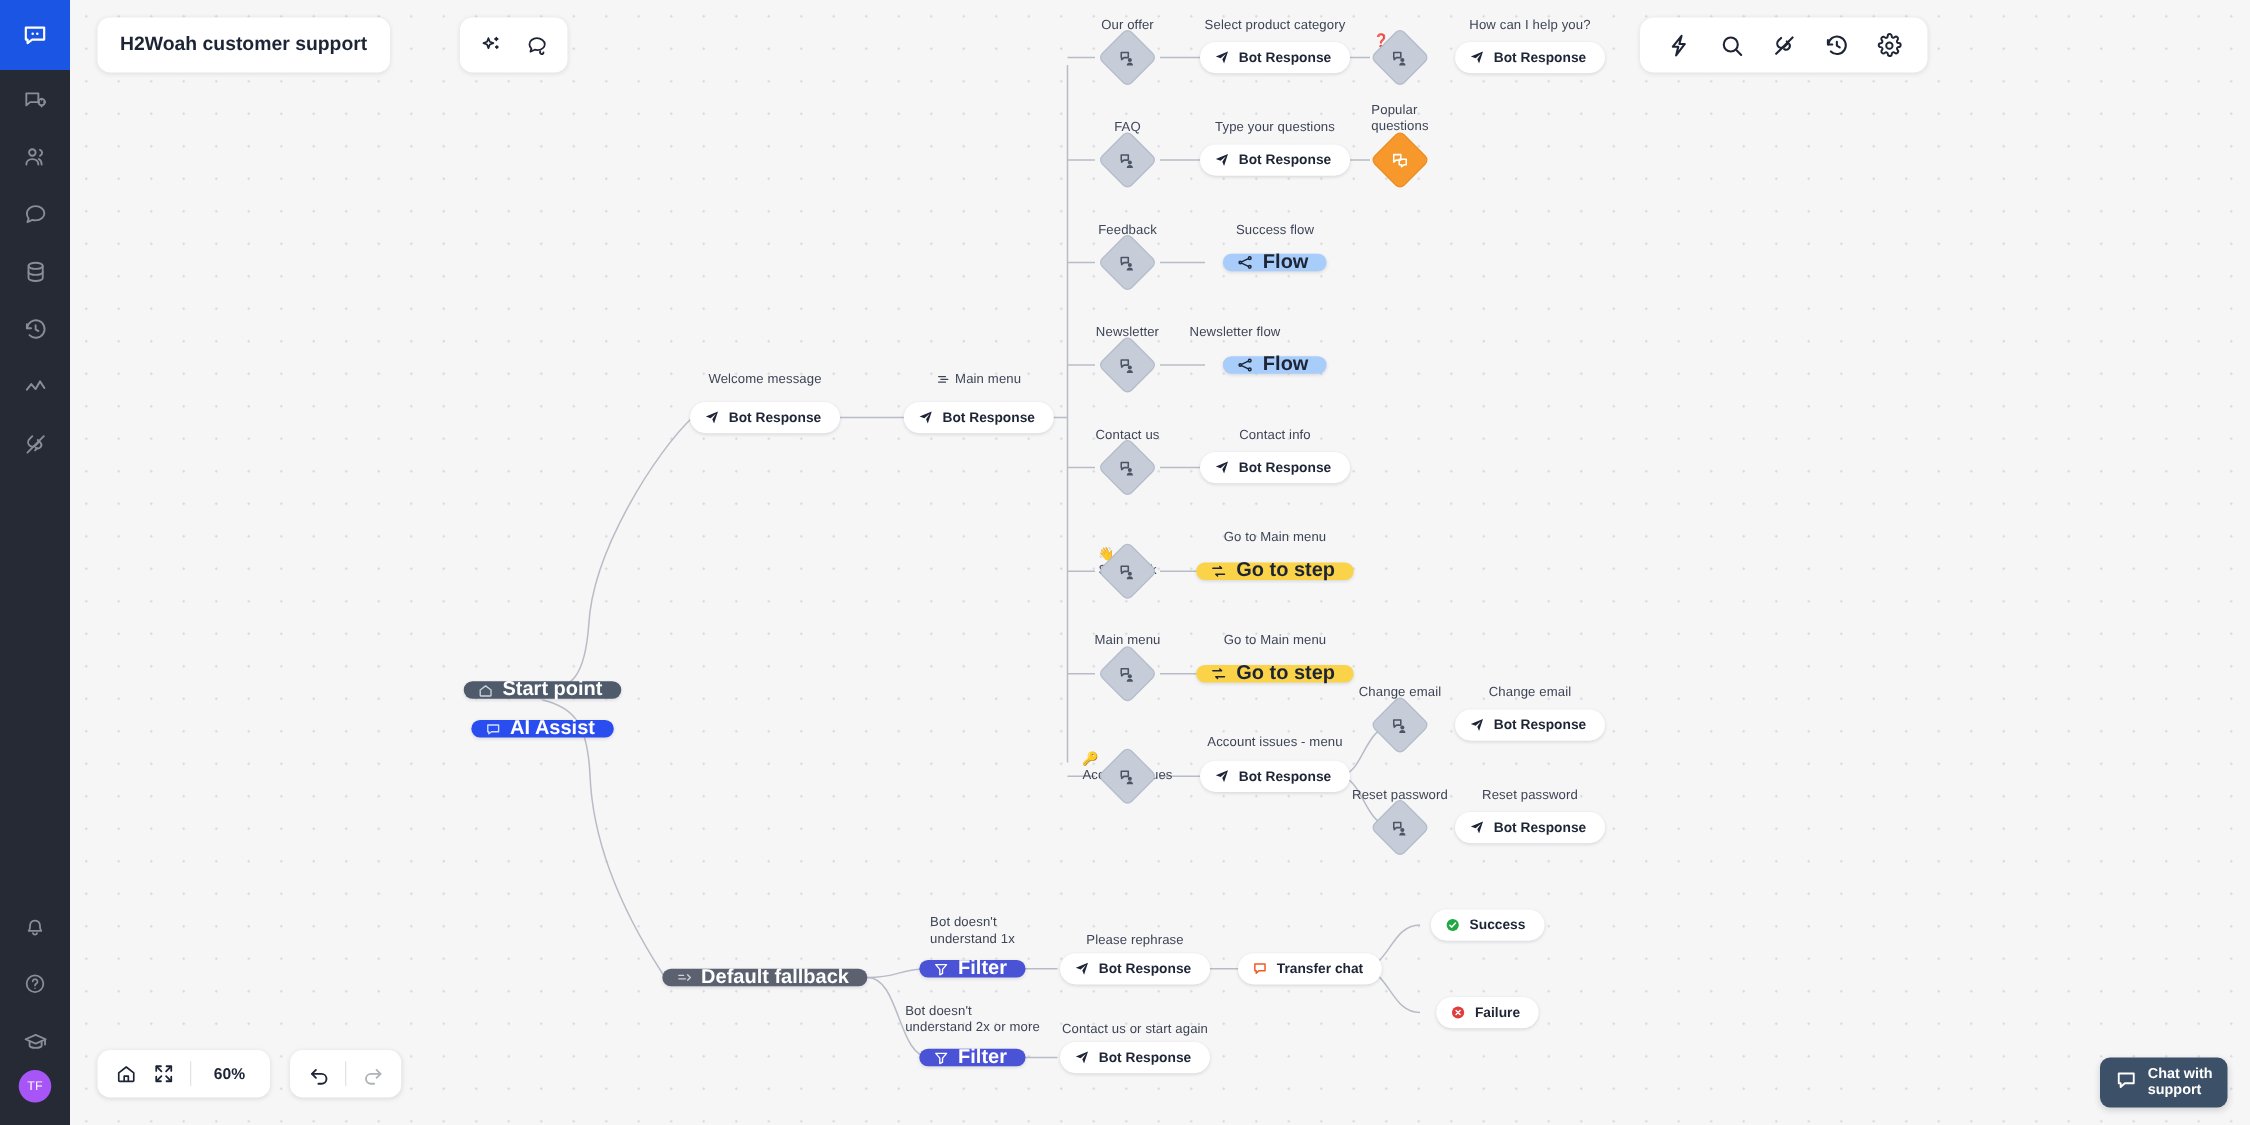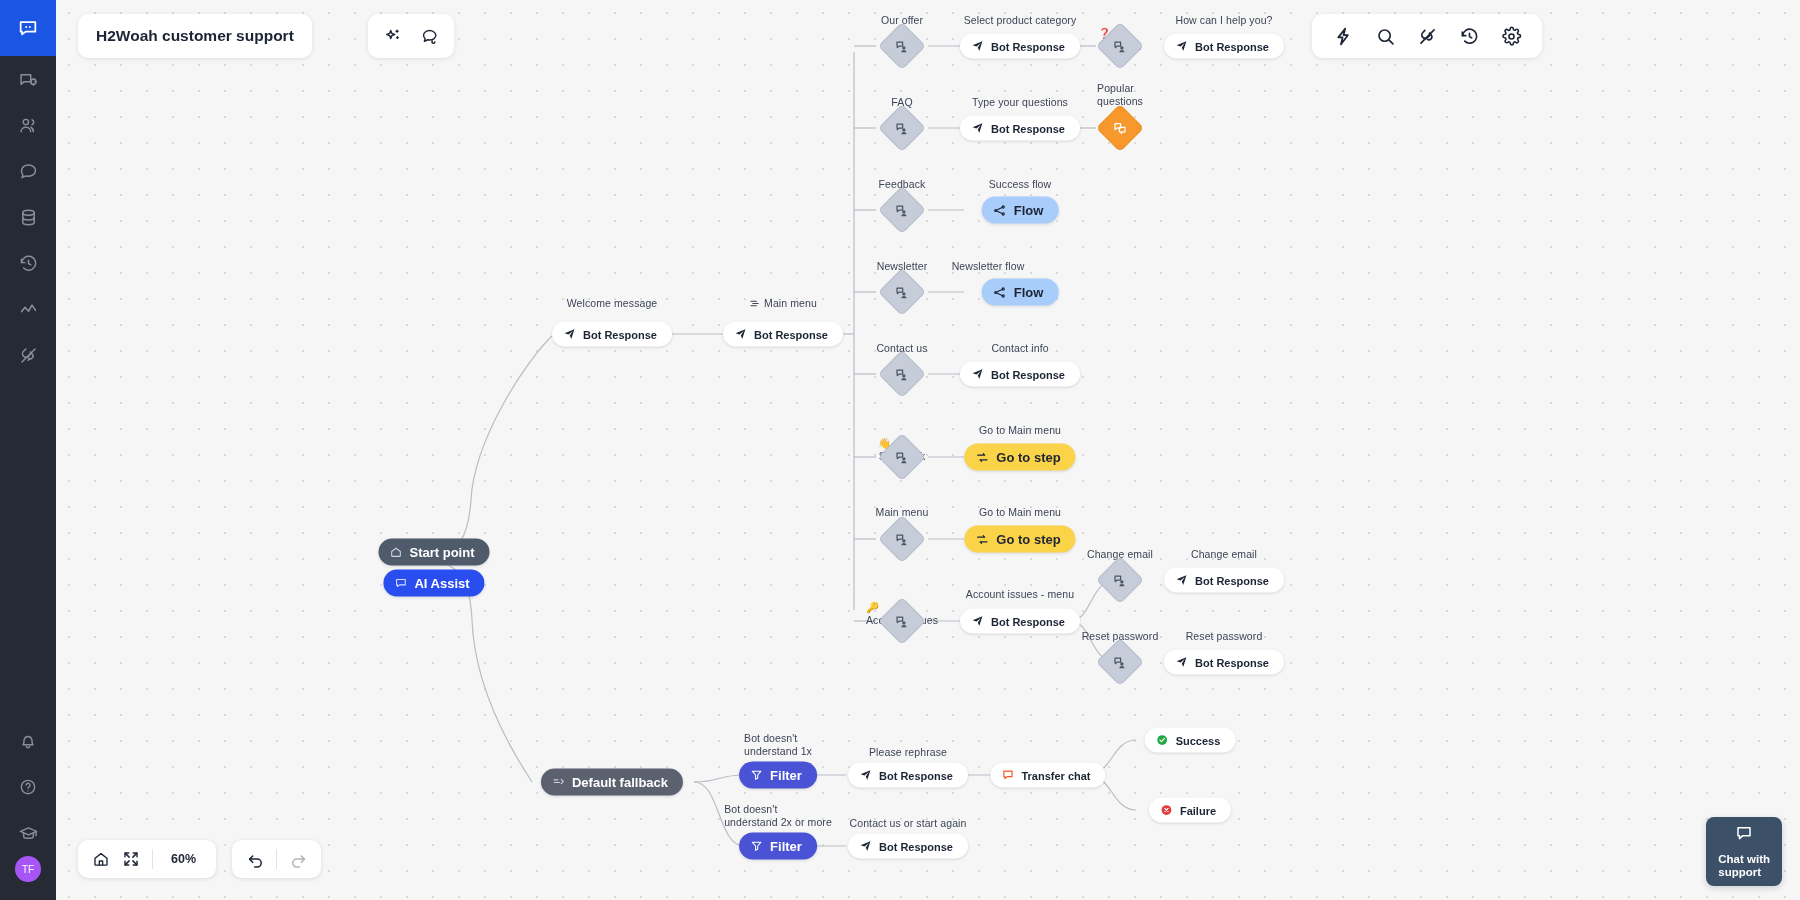--- a/index.html
+++ b/index.html
@@ -73,24 +73,24 @@
     display: flex; align-items: center; justify-content: center;
     cursor: pointer;
   }
   .diamond > span { transform: rotate(-45deg); display:flex; }
   .diamond.orange { background: #f6982c; border-color: #ec8d1d; }
 
   
   .pill {
     position: absolute;
     transform: translate(-50%,-50%);
-    height: 27px; border-radius: 14px;
+    height: 14px; border-radius: 14px;
     display: flex; align-items: center; gap: 7px;
     padding: 0 15px 0 11px;
-    font-size: 13px; font-weight: 700;
+    font-size: 16px; font-weight: 700;
     white-space: nowrap;
     cursor: pointer;
     box-shadow: 0 1px 3px rgba(20,25,40,.14);
   }
   .pill.white { background: #fff; color: #1d2435; }
   .pill.blue-light { background: #a8cdfa; color: #1d2435; }
   .pill.yellow { background: #fbd348; color: #1d2435; }
   .pill.purple { background: #4a52d6; color: #fff; }
   .pill.dark { background: #5c6170; color: #fff; font-weight: 700; text-align: right; }
   .pill.slate { background: #4f5a6b; color: #fff; }
@@ -167,21 +167,20 @@
     z-index: 30;
   }
   .support-badge {
     position: absolute; right: 18px; bottom: 14px;
     background: #3c5068; color: #fff;
     border-radius: 8px; padding: 7px 12px;
     display: flex; align-items: center; gap: 8px;
     font-size: 11.5px; font-weight: 700; line-height: 1.12;
     cursor: pointer; z-index: 35;
     box-shadow: 0 2px 6px rgba(20,25,40,.18);
-    flex-direction: column;
   }
   .dim { opacity: .35; }
 </style>
 </head>
 <body>
 
 <div id="app">
 
   <div class="sidebar">
     <div class="sb-logo">

